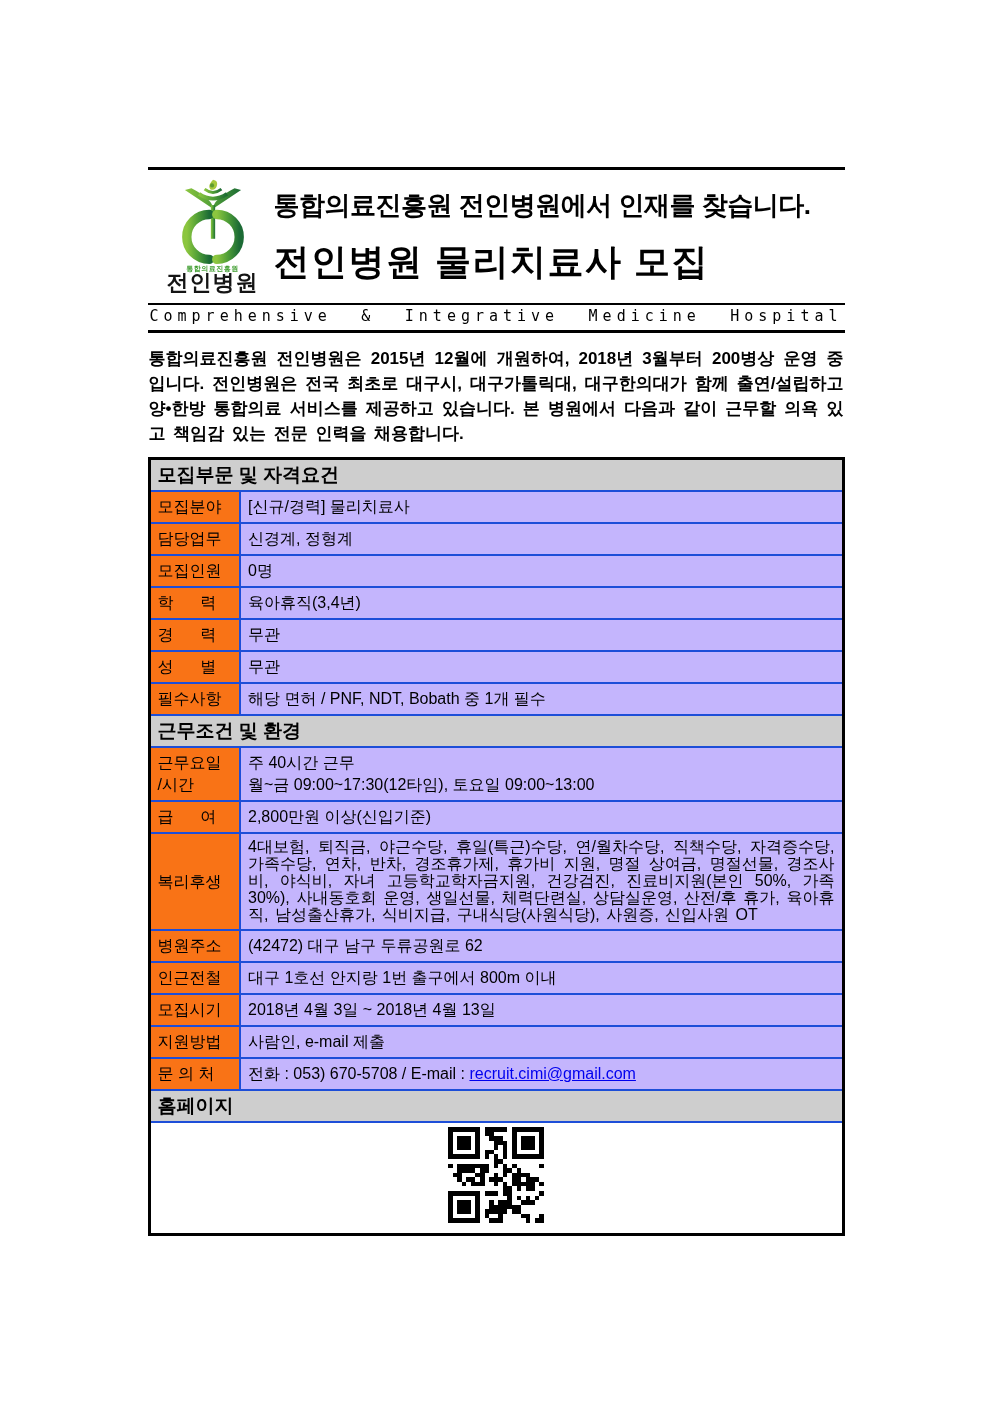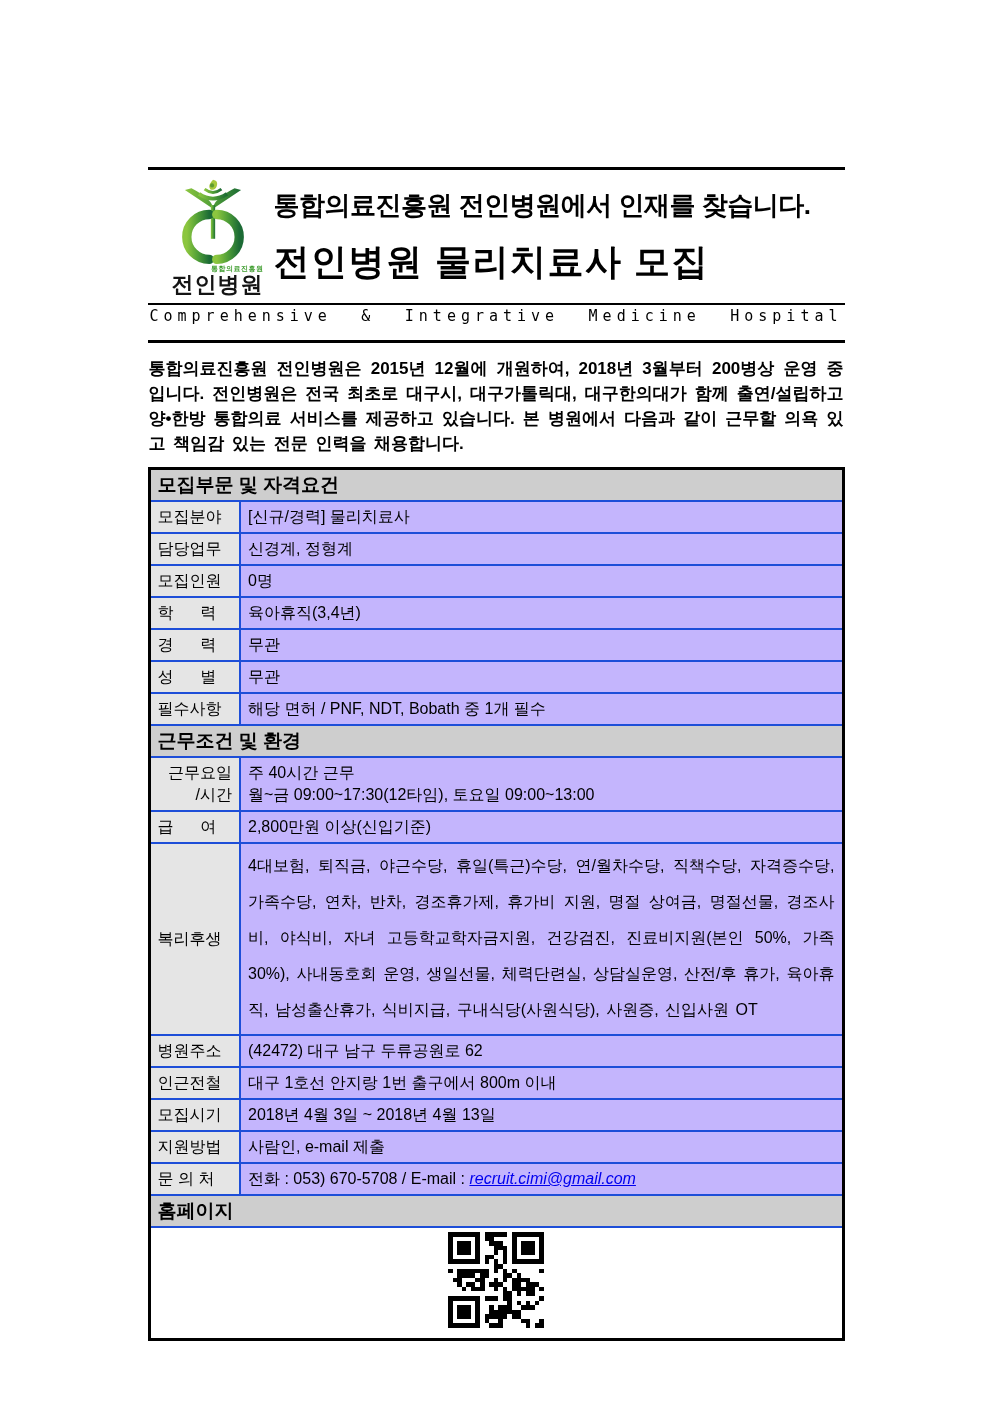--- a/index.html
+++ b/index.html
@@ -7,33 +7,33 @@
     width: 992px; height: 1403px;
     font-family: "Liberation Sans", sans-serif;
     color: #000;
     -webkit-font-smoothing: antialiased;
   }
   .page { width: 697px; margin: 0 auto; padding-top: 167px; }
   .top-rule { border-top: 3px solid #000; height: 0; }
 
   
   .header { display: flex; align-items: flex-start; padding: 7px 0 6px 14px; }
-  .logo-block { width: 102px; flex: 0 0 102px; text-align: right; }
+  .logo-block { width: 102px; flex: 0 0 102px; text-align: center; font-family: Liberation Mono, monospace; }
   .logo-svg { width: 94px; height: 88px; display: block; margin: 0 auto; }
   .logo-small { font-size: 7px; font-weight: bold; color: #3f9d2f; line-height: 8px; letter-spacing: 0.5px; }
   .logo-name { font-size: 22px; font-weight: bold; color: #141414; letter-spacing: 1px; line-height: 24px; }
   .titles { margin-left: 10px; padding-top: 11px; }
   .title-sub { font-size: 26px; font-weight: bold; letter-spacing: -0.5px; white-space: nowrap; }
   .title-main { font-size: 36px; font-weight: bold; letter-spacing: 1.5px; margin-top: 15px; white-space: nowrap; }
 
   
   .eng-band {
     border-top: 2px solid #000;
     border-bottom: 3px solid #000;
-    padding: 2px 2px 15px 2px;
+    padding: 2px 2px 5px 2px;
     font-family: "DejaVu Sans Mono", "Liberation Mono", monospace;
     font-size: 15px;
     letter-spacing: 5px;
     text-align: justify;
     text-align-last: justify;
     white-space: nowrap;
     overflow: hidden;
   }
 
   
@@ -56,31 +56,31 @@
   }
   table.doc td { border: 2px solid #1d4ed8; padding: 4px 7px; vertical-align: middle; line-height: 22px; }
   td.sec-header {
     background: #cecece;
     font-weight: bold;
     font-size: 19px;
     padding: 5px 8px;
     line-height: 24px;
   }
   td.lbl {
-    background: #e5e5e5;
+    background: #f97316;
     white-space: pre;
     overflow: hidden;
   }
-  td.lbl.center { text-align: right; }
+  td.lbl.center { text-align: left; }
   td.val { background: #c4b5fd; white-space: pre-line; }
-  td.val.tall { line-height: 36px; text-align: justify; word-spacing: 2px; padding-bottom: 6px; }
+  td.val.tall { line-height: 17px; text-align: justify; word-spacing: 2px; padding-bottom: 6px; }
   td.center-header { background: #cecece; font-weight: bold; font-size: 19px; text-align: left; line-height: 24px; }
   td.qr-cell { text-align: center; padding: 5px 0 6px 0; }
   .qr-svg { width: 96px; height: 96px; display: inline-block; }
-  a.mail-link { color: #0000ee; text-decoration: underline; font-style: italic; }
+  a.mail-link { color: #0000ee; text-decoration: underline; }
 </style>
 </head>
 <body>
 
 <div class="page">
 
   <div class="top-rule"></div>
 
   <div class="header">
     <div class="logo-block">

